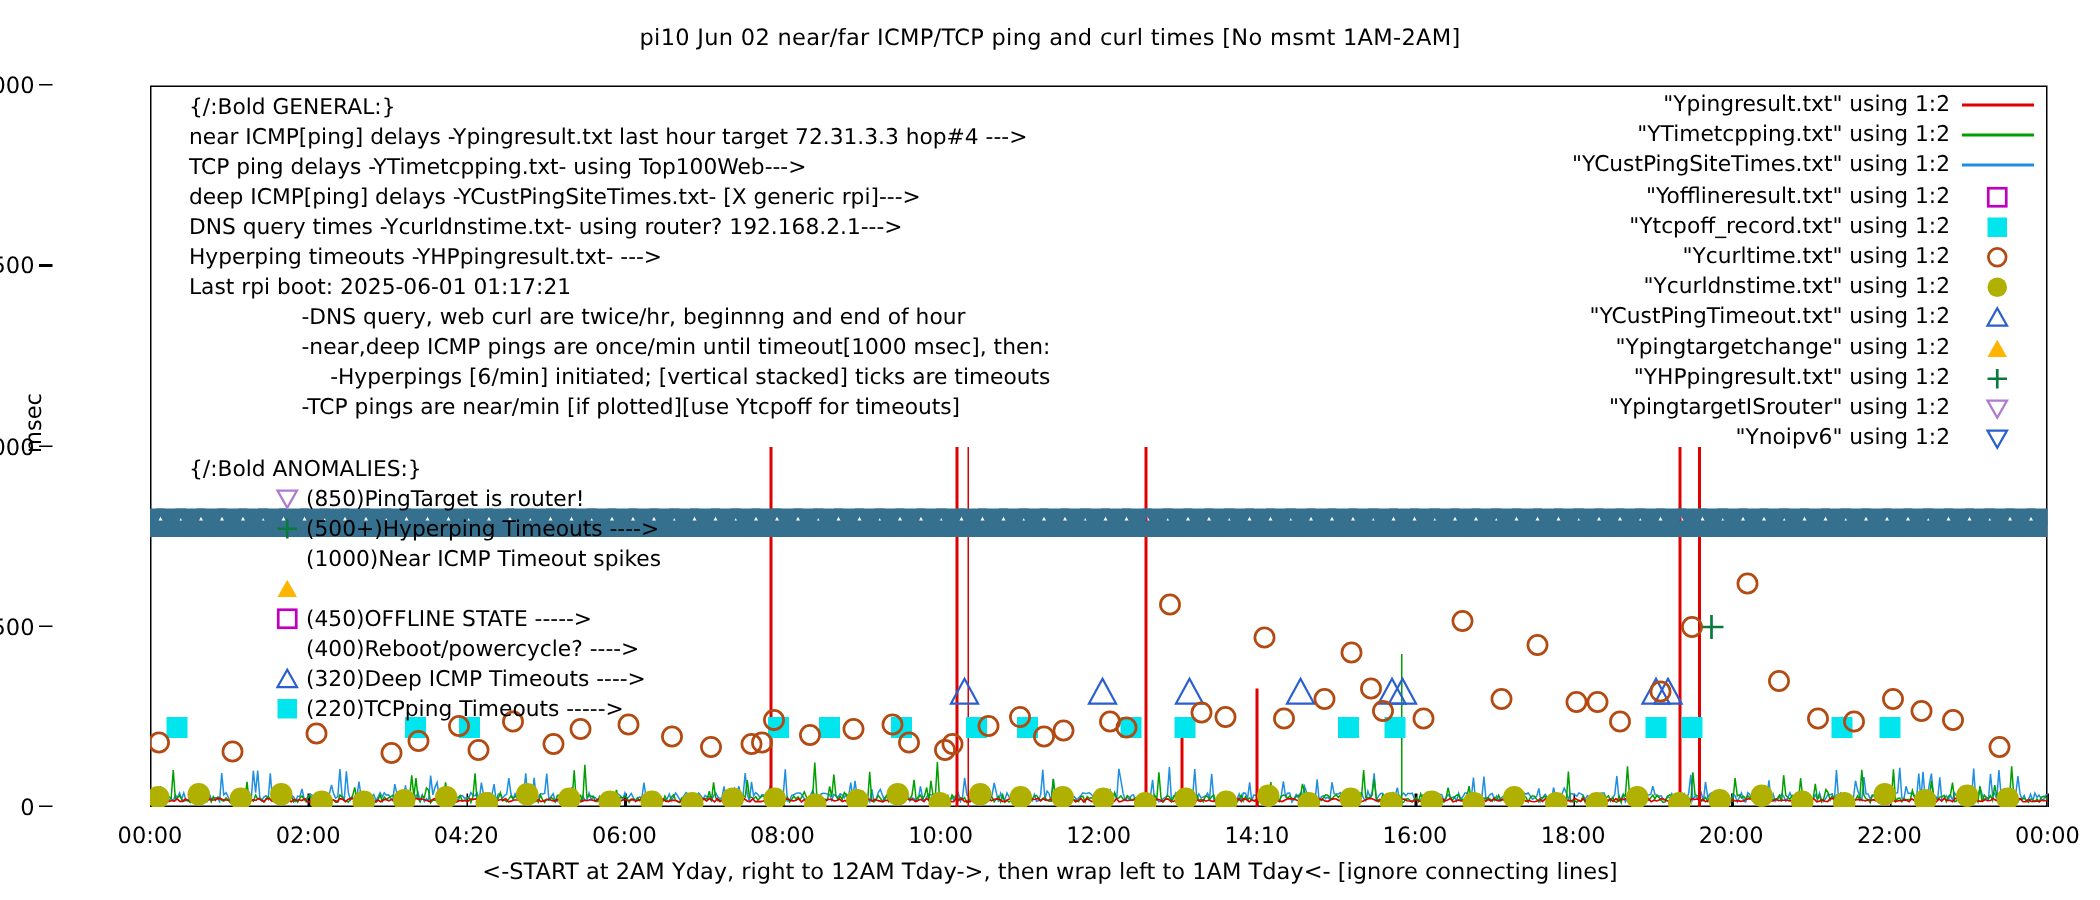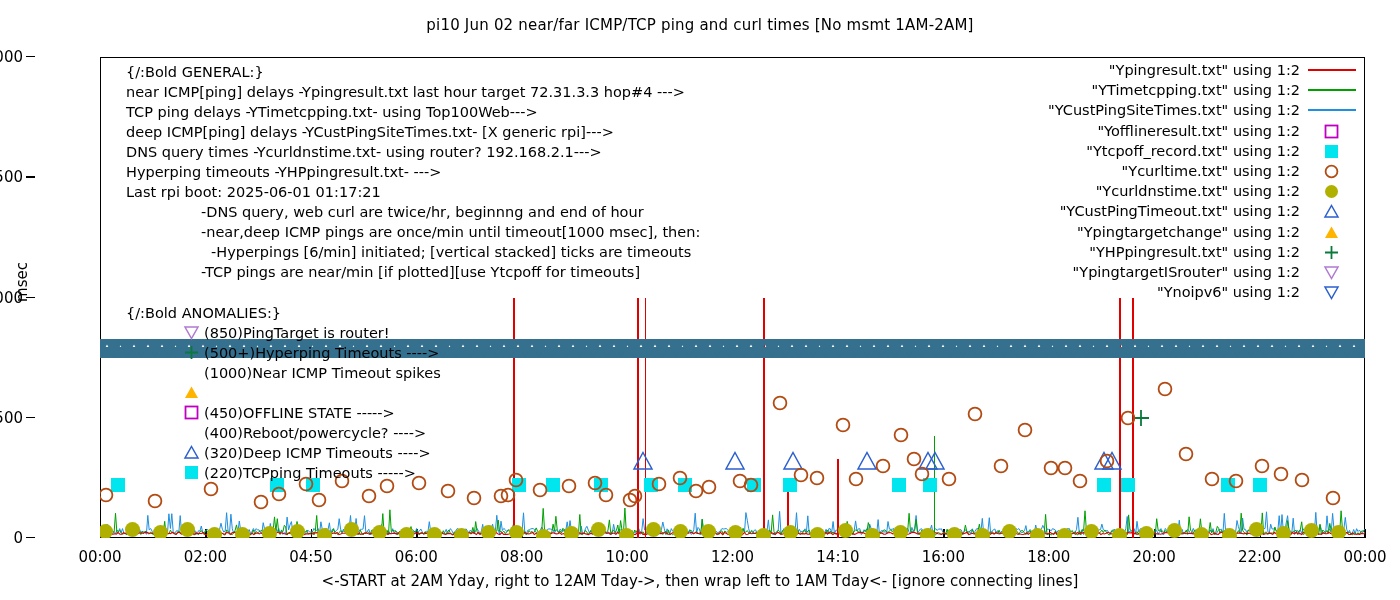--- a/index.html
+++ b/index.html
@@ -37,21 +37,21 @@
   .xtick span{position:absolute;top:10px;transform:translateX(-50%);
      font-size:15px;white-space:nowrap;}
   .xtick i{position:absolute;top:-9px;left:0;width:1.4px;height:9px;background:#000;}
   #xcaption{left:0;top:572px;width:1400px;text-align:center;font-size:15px;white-space:nowrap;}
 
   
   #general-block{left:126px;top:62px;font-size:14.5px;line-height:20px;white-space:nowrap;}
   #anomaly-block{left:126px;top:303px;font-size:14.5px;line-height:20px;white-space:nowrap;}
   .ann-line{position:relative;height:20px;white-space:nowrap;}
   .ann-ind1{padding-left:75px;}
-  .ann-ind2{padding-left:85px;}
+  .ann-ind2{padding-left:85px;text-align:right;}
   .ann-row{position:relative;height:20px;padding-left:78px;white-space:nowrap;}
   .ann-mk{position:absolute;left:58px;top:1px;width:18px;height:18px;}
 
   
   #legend{right:40px;top:60px;font-size:14.5px;line-height:20.2px;text-align:right;}
   .lg-row{position:relative;height:20.2px;white-space:nowrap;padding-right:60px;}
   .lg-key{position:absolute;right:0;top:0;width:56px;height:20.2px;}
 
   svg{display:block;overflow:visible;}
 
@@ -98,21 +98,21 @@
       <div class="abs xtick" style="left: 100px;">
         <i></i>
         <span>00:00</span>
       </div>
       <div class="abs xtick" style="left: 205.417px;">
         <i></i>
         <span>02:00</span>
       </div>
       <div class="abs xtick" style="left: 310.833px;">
         <i></i>
-        <span>04:50</span>
+        <span>04:20</span>
       </div>
       <div class="abs xtick" style="left: 416.25px;">
         <i></i>
         <span>06:00</span>
       </div>
       <div class="abs xtick" style="left: 521.667px;">
         <i></i>
         <span>08:00</span>
       </div>
       <div class="abs xtick" style="left: 627.083px;">

